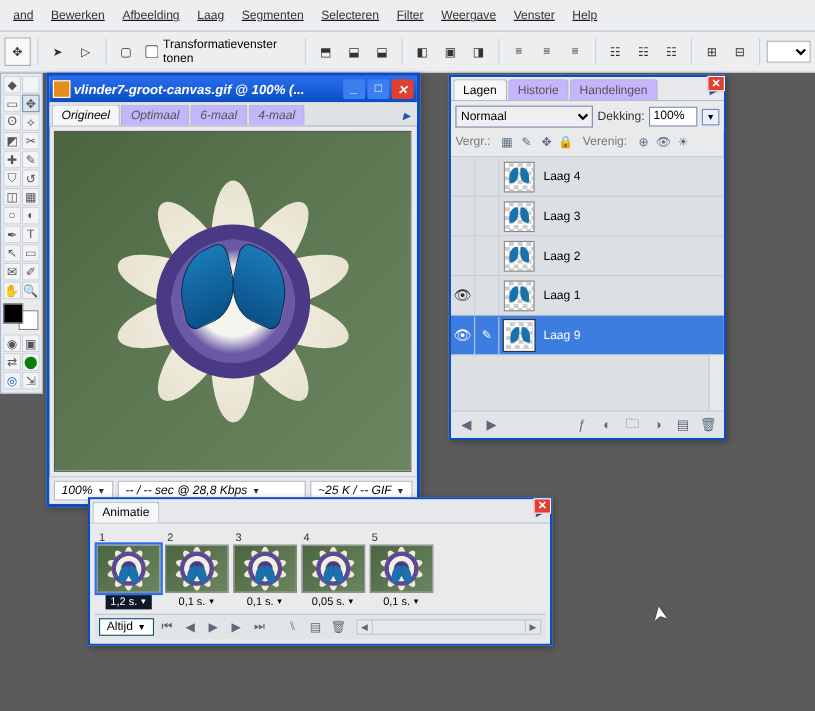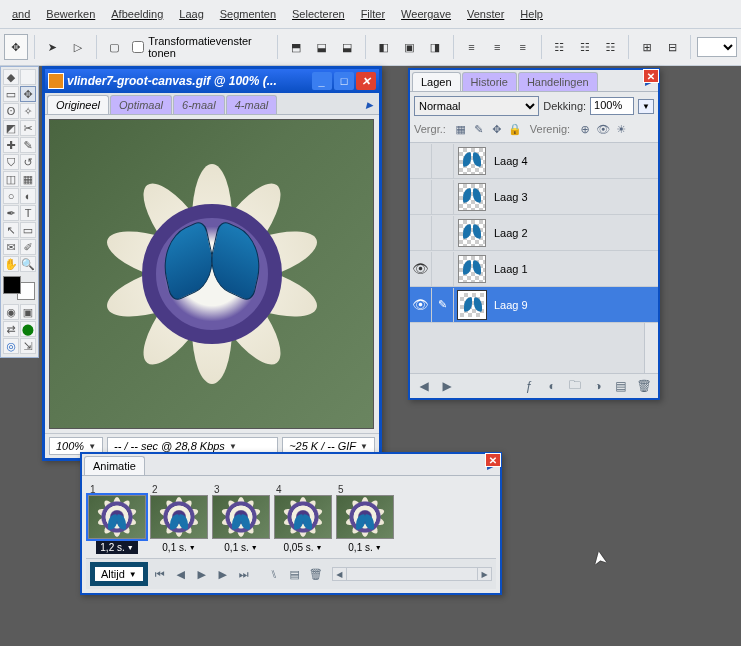--- a/index.html
+++ b/index.html
@@ -87,21 +87,21 @@
 .frame.sel .fth{outline:2px solid #2a6ef0;}
 .frame .fth .mini-flower{position:absolute;top:50%;left:50%;width:44px;height:44px;transform:translate(-50%,-50%);border-radius:50%;background:radial-gradient(circle,#4a3a85 0 20%,#f2efe0 24% 36%,#5a4a95 38% 48%,transparent 52%);}
 .frame .fth .mini-petal{position:absolute;width:8px;height:20px;background:#efe9d8;border-radius:50%;top:50%;left:50%;transform-origin:50% 0;}
 .frame .fth .mini-bf{position:absolute;top:46%;left:50%;transform:translate(-50%,-50%);}
 .frame .fth .mini-bf::before,.frame .fth .mini-bf::after{content:'';position:absolute;width:9px;height:14px;background:#1a72ac;border-radius:60% 20% 50% 20%;}
 .frame .fth .mini-bf::before{left:-9px;transform:skewY(-15deg);}
 .frame .fth .mini-bf::after{left:0;transform:scaleX(-1) skewY(-15deg);}
 .frame .fdur{margin-top:2px;font-size:10px;padding:1px 4px;display:flex;align-items:center;gap:2px;}
 .frame.sel .fdur{background:#0f172a;color:#fff;}
 .an-ctrl{display:flex;align-items:center;padding:3px 4px;border-top:1px solid #c0c6ce;background:#e2e5e8;gap:3px;}
-.an-ctrl .drop{border:5px solid #0c4a6e;background:#fff;padding:1px 6px;display:flex;align-items:center;gap:4px;}
+.an-ctrl .drop{border:1px solid #0c4a6e;background:#fff;padding:1px 6px;display:flex;align-items:center;gap:4px;}
 .an-btn{width:18px;height:16px;display:flex;align-items:center;justify-content:center;color:#5a6a7a;font-size:11px;}
 .an-scroll{flex:1;height:14px;background:#e6e8eb;border:1px solid #c0c6ce;margin-left:4px;position:relative;}
 .an-scroll-l,.an-scroll-r{position:absolute;top:0;width:14px;height:100%;display:flex;align-items:center;justify-content:center;font-size:8px;color:#5a6a7a;}
 .an-scroll-l{left:0;border-right:1px solid #c0c6ce;}
 .an-scroll-r{right:0;border-left:1px solid #c0c6ce;}
 .cursor-arrow{position:absolute;font-size:18px;color:#fff;z-index:1000;text-shadow:0 0 1px #000,0 0 1px #000;transform:rotate(-10deg);}
 </style>
 </head>
 <body>
 

